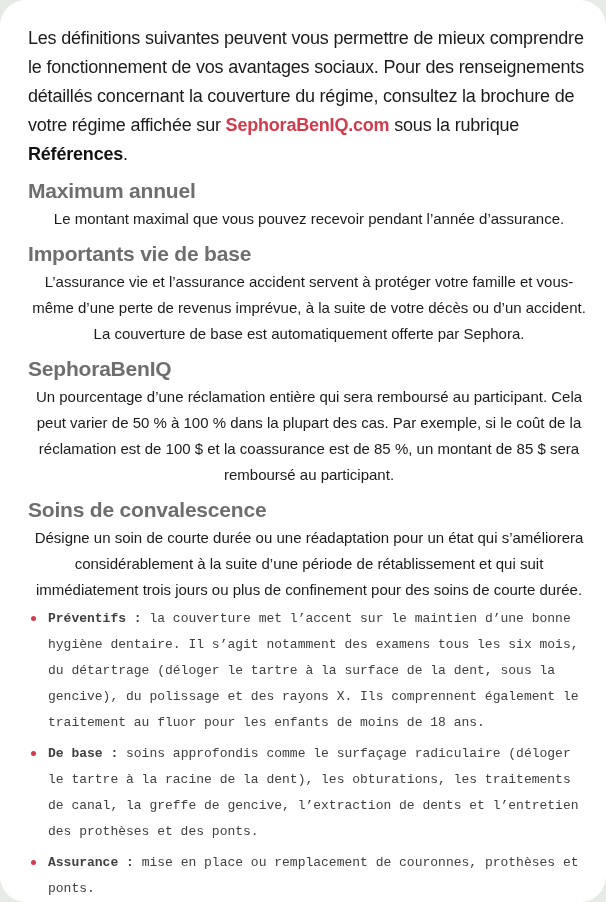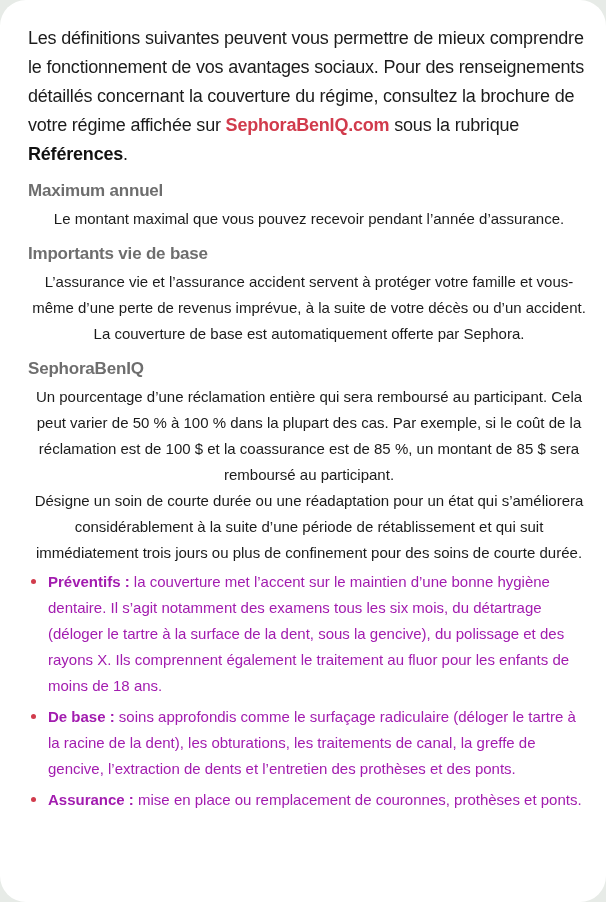--- a/index.html
+++ b/index.html
@@ -25,21 +25,21 @@
     margin:0 0 2px 0;
   }
   .site-link{
     color:var(--accent,#d13b4c);
     font-weight:bold;
     text-decoration:none;
     cursor:pointer;
   }
   .intro strong{color:#111;}
   h2{
-    font-size:17px;
+    font-size:21px;
     line-height:22px;
     font-weight:bold;
     letter-spacing:-0.2px;
     color:var(--heading,#6e6e6e);
     margin:11px 0 4px 0;
   }
   p.body{
     font-size:15px;
     line-height:26px;
     color:#1b1b1b;
@@ -48,23 +48,24 @@
   }
   ul.bullets{
     list-style:none;
     margin:3px 0 0 0;
     padding:0;
   }
   ul.bullets li{
     position:relative;
     padding-left:20px;
     margin:0 0 5px 0;
-    font-size:15px;
+    font-size:13px;
     line-height:26px;
-    color:#a21caf;
+    color:#404040;
+    font-family:Liberation Mono, monospace;
   }
   .dot{
     position:absolute;
     left:3px;top:10px;
     width:5px;height:5px;
     border-radius:50%;
     background:var(--accent,#d13b4c);
   }
 </style>
 </head>
@@ -85,20 +86,21 @@
     <h2>Importants vie de base</h2>
     <p class="body">L’assurance vie et l’assurance accident servent à protéger votre famille et vous-même d’une perte de revenus imprévue, à la suite de votre décès ou d’un accident. La couverture de base est automatiquement offerte par Sephora.</p>
   </section>
 
   <section>
     <h2>SephoraBenIQ</h2>
     <p class="body">Un pourcentage d’une réclamation entière qui sera remboursé au participant. Cela peut varier de 50 % à 100 % dans la plupart des cas. Par exemple, si le coût de la réclamation est de 100 $ et la coassurance est de 85 %, un montant de 85 $ sera remboursé au participant.</p>
   </section>
 
   <section>
+    <h2>Soins de convalescence</h2>
     <p class="body">Désigne un soin de courte durée ou une réadaptation pour un état qui s’améliorera considérablement à la suite d’une période de rétablissement et qui suit immédiatement trois jours ou plus de confinement pour des soins de courte durée.</p>
   </section>
 
   <section>
     <ul class="bullets">
       <li>
         <span class="dot"></span>
         <strong>Préventifs :</strong><span> la couverture met l’accent sur le maintien d’une bonne hygiène dentaire. Il s’agit notamment des examens tous les six mois, du détartrage (déloger le tartre à la surface de la dent, sous la gencive), du polissage et des rayons X. Ils comprennent également le traitement au fluor pour les enfants de moins de 18 ans.</span>
       </li>
       <li>

